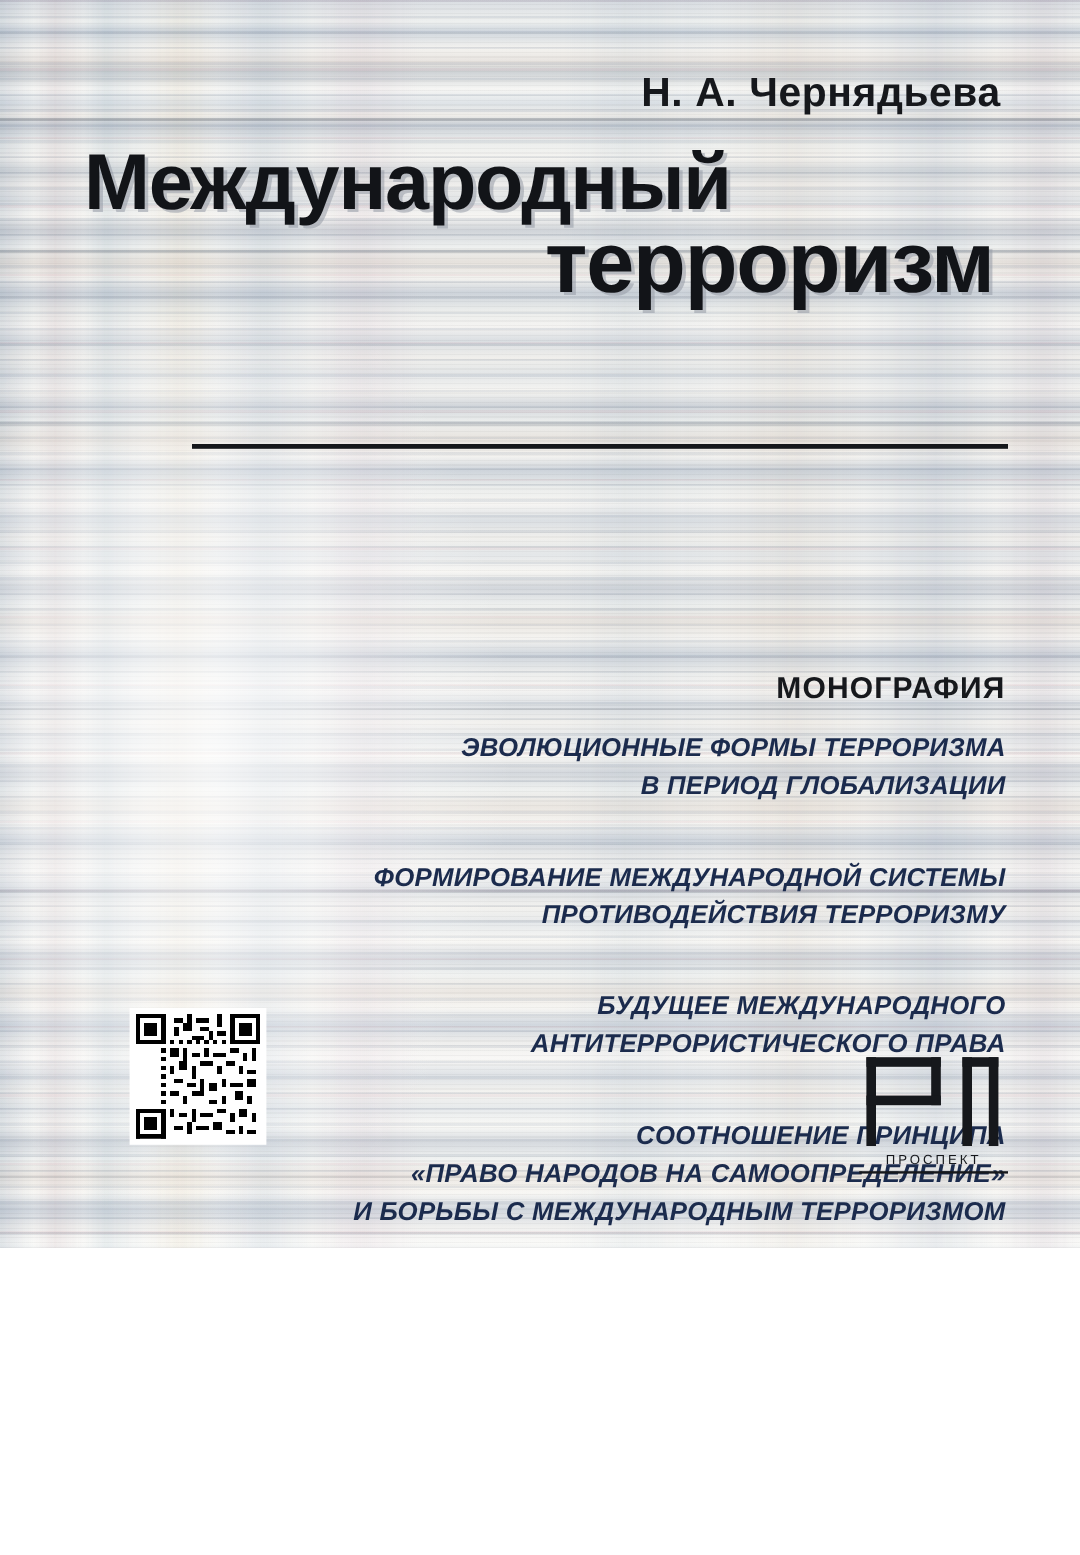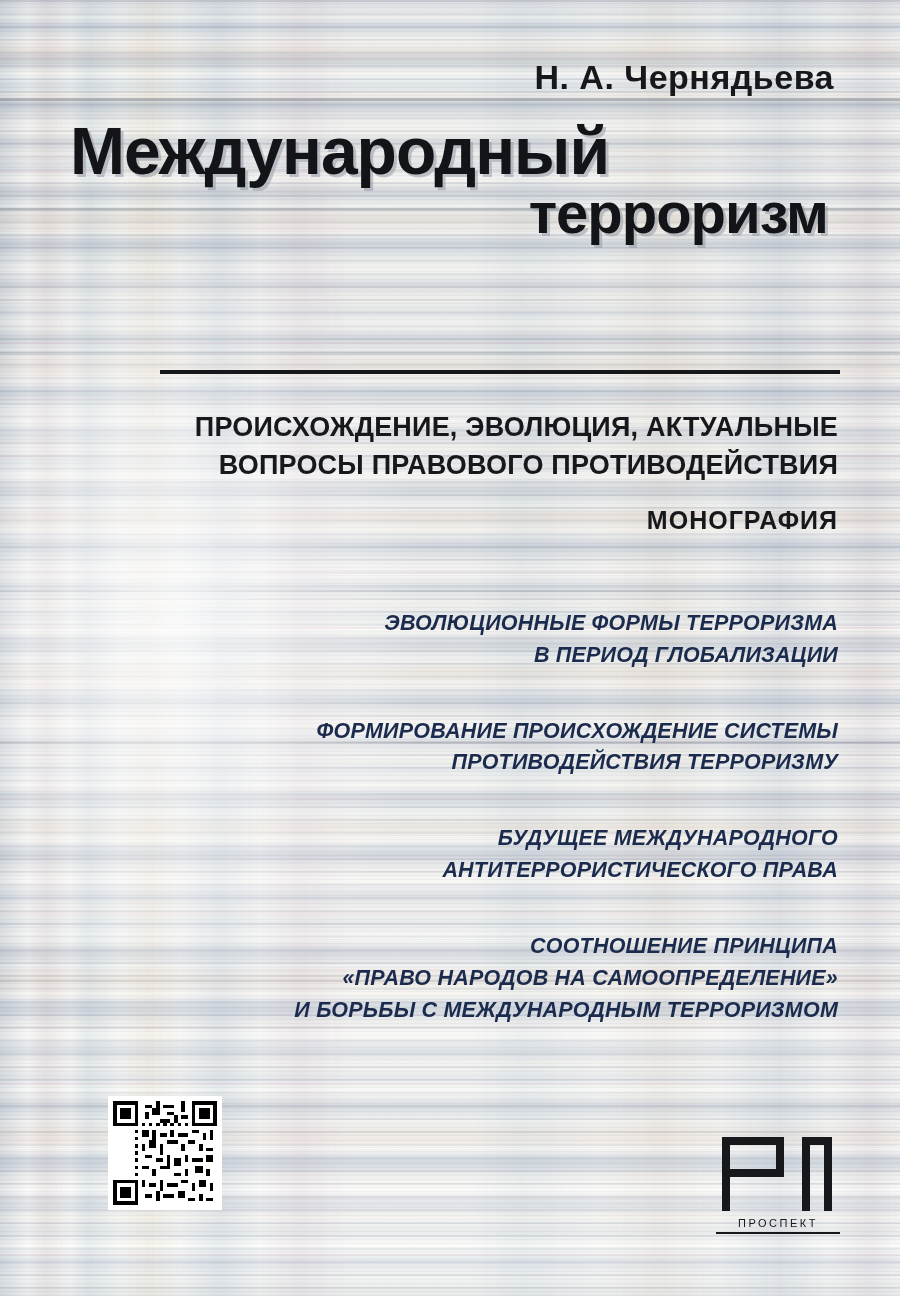--- a/index.html
+++ b/index.html
@@ -6,21 +6,21 @@
     margin: 0;
     padding: 0;
     background: #ffffff;
   }
   body {
     font-family: "Liberation Sans", sans-serif;
   }
   .cover {
     position: relative;
     width: 900px;
-    height: 1296px;
+    height: 1040px;
     overflow: hidden;
     background: #ef4444;
   }
 
   
   .bg {
     position: absolute;
     inset: 0;
     background:
       repeating-linear-gradient(
@@ -131,21 +131,21 @@
     white-space: nowrap;
   }
   .title-block {
     position: absolute;
     top: 120px;
     left: 70px;
     right: 60px;
     text-align: right;
   }
   .title-line {
-    font-size: 58px;
+    font-size: 72px;
     line-height: 0.94;
     font-weight: bold;
     color: #121418;
     letter-spacing: -1px;
     text-shadow: 3px 3px 0 rgba(150,155,165,0.55);
   }
   .title-line.l1 {
     text-align: left;
     font-size: 66px;
   }
@@ -169,21 +169,21 @@
     right: 62px;
     text-align: right;
     font-size: 27px;
     font-weight: bold;
     line-height: 1.42;
     color: #16181c;
     letter-spacing: 0.2px;
   }
   .mono {
     position: absolute;
-    top: 506px;
+    top: 560px;
     right: 62px;
     font-size: 25px;
     font-weight: bold;
     color: #16181c;
     letter-spacing: 1px;
   }
   .bullets {
     position: absolute;
     top: 608px;
     left: 180px;
@@ -259,31 +259,27 @@
 
     <div class="author">Н. А. Чернядьева</div>
 
     <div class="title-block">
       <div class="title-line l1">Международный</div>
       <div class="title-line l2">терроризм</div>
     </div>
 
     <div class="rule"></div>
 
-    <div class="subtitle">
-      <div>ПРОИСХОЖДЕНИЕ, ЭВОЛЮЦИЯ, АКТУАЛЬНЫЕ</div>
-      <div>ВОПРОСЫ ПРАВОВОГО ПРОТИВОДЕЙСТВИЯ</div>
-    </div>
 
     <div class="mono">МОНОГРАФИЯ</div>
 
     <div class="bullets">
       <div class="bullet" style="white-space:pre-line">ЭВОЛЮЦИОННЫЕ ФОРМЫ ТЕРРОРИЗМА
 В ПЕРИОД ГЛОБАЛИЗАЦИИ</div>
-      <div class="bullet" style="white-space:pre-line">ФОРМИРОВАНИЕ ПРОИСХОЖДЕНИЕ СИСТЕМЫ
+      <div class="bullet" style="white-space:pre-line">ФОРМИРОВАНИЕ МЕЖДУНАРОДНОЙ СИСТЕМЫ
 ПРОТИВОДЕЙСТВИЯ ТЕРРОРИЗМУ</div>
       <div class="bullet" style="white-space:pre-line">БУДУЩЕЕ МЕЖДУНАРОДНОГО
 АНТИТЕРРОРИСТИЧЕСКОГО ПРАВА</div>
       <div class="bullet" style="white-space:pre-line">СООТНОШЕНИЕ ПРИНЦИПА
 «ПРАВО НАРОДОВ НА САМООПРЕДЕЛЕНИЕ»
 И БОРЬБЫ С МЕЖДУНАРОДНЫМ ТЕРРОРИЗМОМ</div>
     </div>
 
     <div class="qr">
       <svg width="104" height="104" viewBox="0 0 29 29" shape-rendering="crispEdges">

